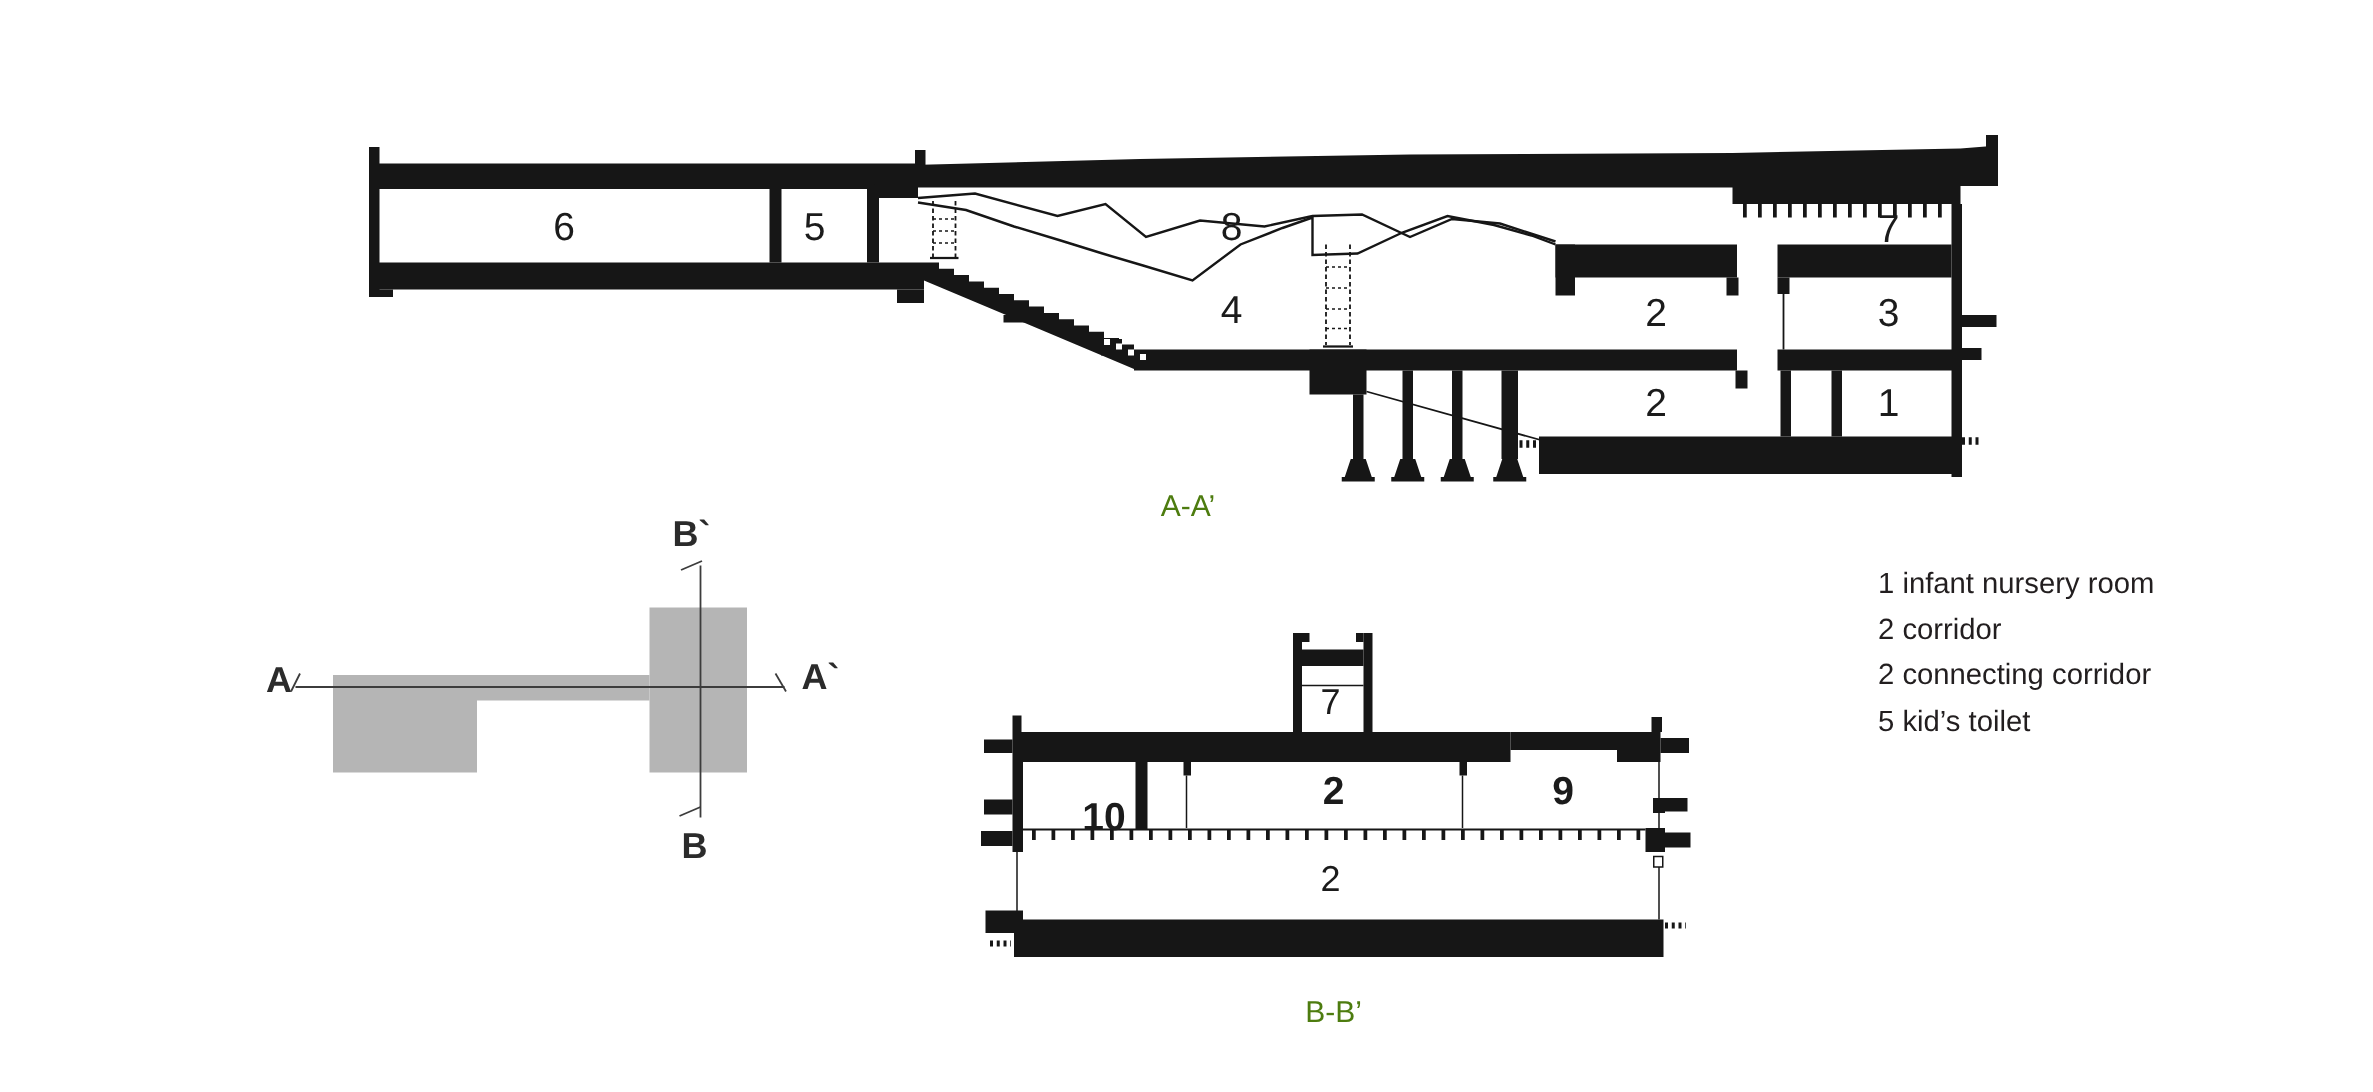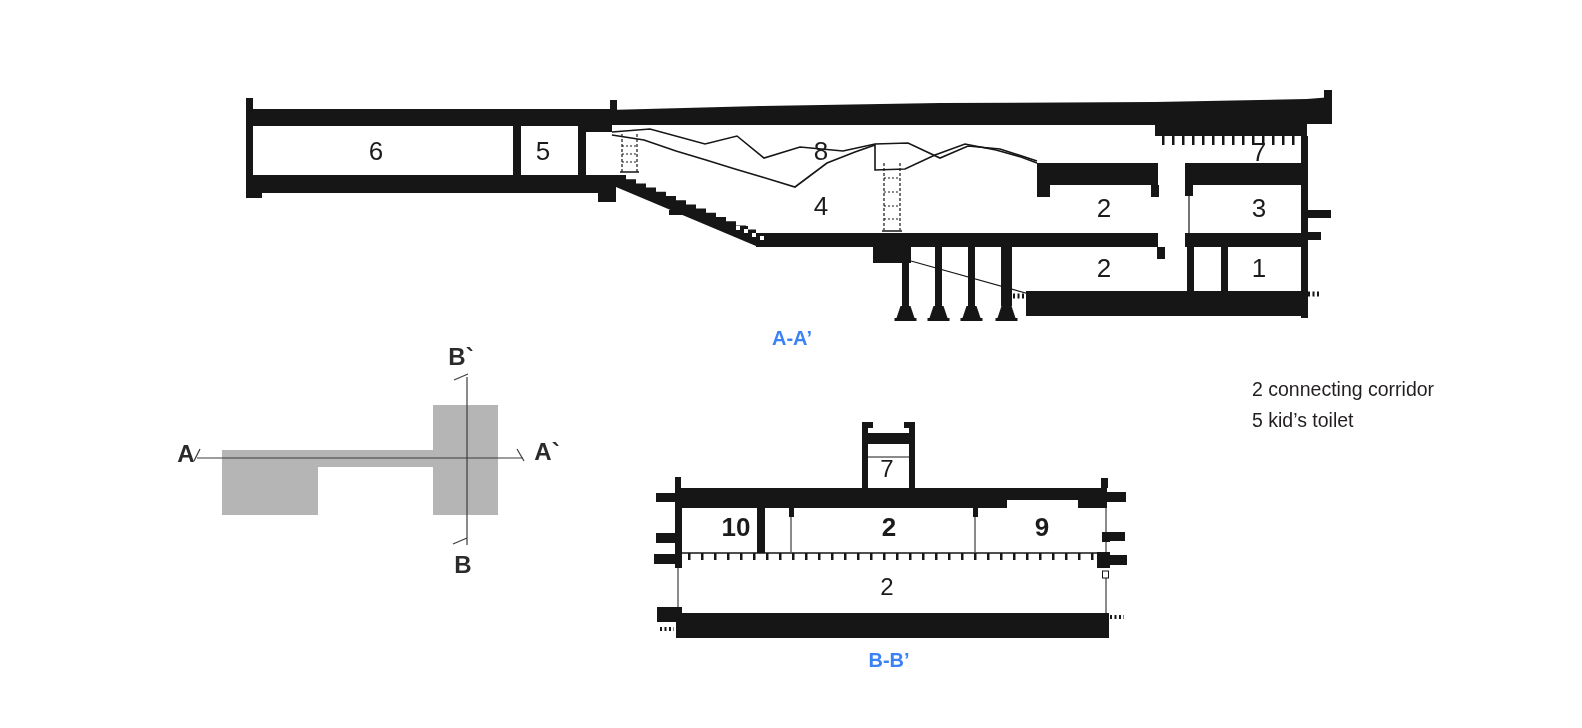--- a/index.html
+++ b/index.html
@@ -10,21 +10,21 @@
     color:var(--text,#221e1f);
   }
   svg.drawings{position:absolute;left:0;top:0;color:var(--ink,#161616);}
   .lbl{
     position:absolute;transform:translate(-50%,-50%);
     font-size:26px;line-height:1;white-space:nowrap;color:#1b1b1b;
   }
   .lbl.bb{font-weight:600;font-size:26px;}
   .lbl.thin{font-weight:400;}
   .lbl.small{font-size:24px;}
-  .lbl.title{font-size:20px;font-weight:700;color:#3b82f6;}
+  .lbl.title{font-size:20px;font-weight:400;color:#4d7c0f;}
   .lbl.plan-letter{font-size:24px;font-weight:600;color:#2b2b2b;}
   .legend{
     position:absolute;left:1252px;top:374px;
     font-size:19.5px;line-height:30.5px;color:var(--text,#221e1f);
   }
   .legend .row{white-space:nowrap;}
 </style>
 </head>
 <body>
 
@@ -212,29 +212,31 @@
   <div class="lbl thin" style="left:821px;top:151px">8</div>
   <div class="lbl thin" style="left:821px;top:206px">4</div>
   <div class="lbl thin" style="left:1104px;top:208px">2</div>
   <div class="lbl thin" style="left:1259px;top:208px">3</div>
   <div class="lbl thin" style="left:1104px;top:268px">2</div>
   <div class="lbl thin" style="left:1259px;top:268px">1</div>
   <div class="lbl thin" style="left:1259px;top:152px">7</div>
   <div class="lbl title" style="left:792px;top:338px">A-A’</div>
 
   <div class="lbl thin small" style="left:887px;top:469px">7</div>
-  <div class="lbl bb" style="left:736px;top:527px">10</div>
+  <div class="lbl bb" style="left:736px;top:544px">10</div>
   <div class="lbl bb" style="left:889px;top:527px">2</div>
   <div class="lbl bb" style="left:1042px;top:527px">9</div>
   <div class="lbl thin small" style="left:887px;top:587px">2</div>
-  <div class="lbl title" style="left:889px;top:660px">B-B’</div>
+  <div class="lbl title" style="left:889px;top:675px">B-B’</div>
 
   <div class="lbl plan-letter" style="left:186px;top:454px">A</div>
   <div class="lbl plan-letter" style="left:547px;top:452px">A`</div>
   <div class="lbl plan-letter" style="left:461px;top:357px">B`</div>
   <div class="lbl plan-letter" style="left:463px;top:565px">B</div>
 
   <div class="legend">
+    <div class="row">1 infant nursery room</div>
+    <div class="row">2 corridor</div>
     <div class="row">2 connecting corridor</div>
     <div class="row">5 kid’s toilet</div>
   </div>
 
 </div>
 
 </body></html>

